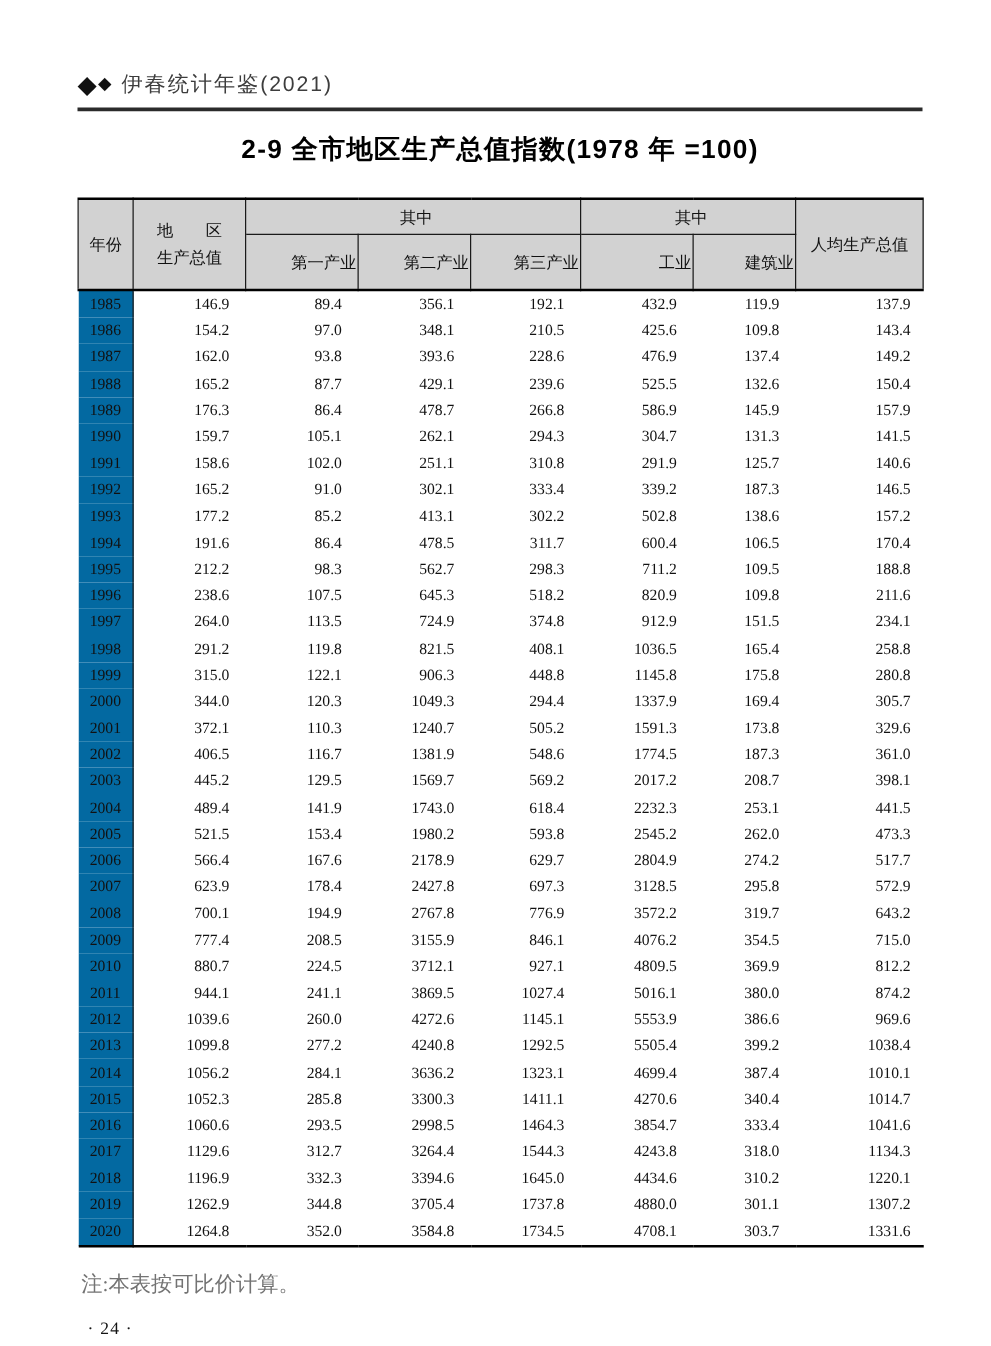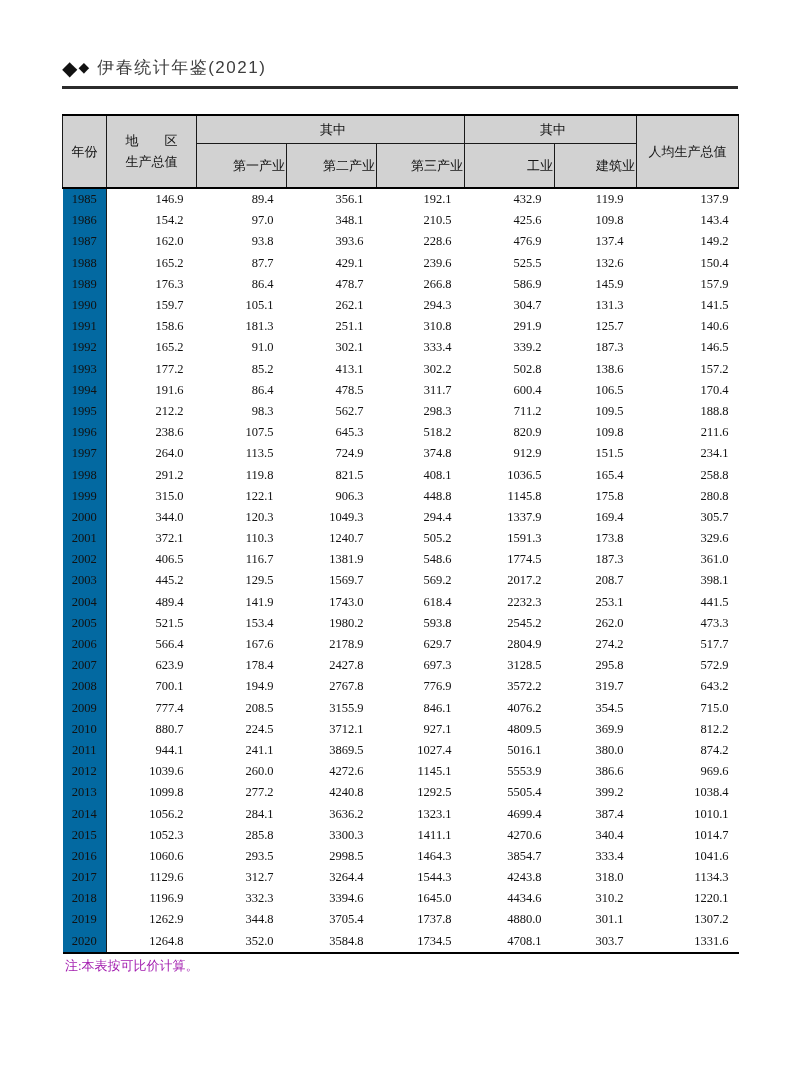--- a/index.html
+++ b/index.html
@@ -101,23 +101,23 @@
     background: #0369a1;
     border-right: 1.5px solid #1a1a1a;
     text-align: center;
   }
   tbody td.num {
     text-align: right;
     padding-right: 13px;
   }
   tbody td.num:last-child { padding-right: 10px; }
   .note {
-    margin-top: 3px;
-    font-size: 13px;
-    color: #a21caf;
+    margin-top: 18px;
+    font-size: 17px;
+    color: #737373;
     padding-left: 3px;
   }
   .page-number {
     margin-top: 17px;
     font-size: 14px;
     color: #141414;
     padding-left: 8px;
     letter-spacing: 1px;
   }
 </style>
@@ -125,20 +125,21 @@
 <body>
 
 <div class="content">
 
   <div class="page-header">
     <span class="diamond-lg">◆</span>
     <span class="diamond-sm">◆</span>
     <span class="yearbook-title">伊春统计年鉴(2021)</span>
   </div>
 
+  <div class="table-title">2-9 全市地区生产总值指数(1978 年 =100)</div>
 
   <table>
     <colgroup>
       <col class="c-year">
         <col class="c-gdp">
         <col class="c-pri">
         <col class="c-sec">
       <col class="c-ter">
         <col class="c-ind">
         <col class="c-con">
@@ -226,21 +227,21 @@
     <td class="num">262.1</td>
     <td class="num">294.3</td>
     <td class="num">304.7</td>
     <td class="num">131.3</td>
     <td class="num">141.5</td>
   </tr>
 
   <tr>
     <td class="year">1991</td>
     <td class="num">158.6</td>
-    <td class="num">181.3</td>
+    <td class="num">102.0</td>
     <td class="num">251.1</td>
     <td class="num">310.8</td>
     <td class="num">291.9</td>
     <td class="num">125.7</td>
     <td class="num">140.6</td>
   </tr>
 
   <tr>
     <td class="year">1992</td>
     <td class="num">165.2</td>
@@ -556,14 +557,15 @@
     <td class="num">3584.8</td>
     <td class="num">1734.5</td>
     <td class="num">4708.1</td>
     <td class="num">303.7</td>
     <td class="num">1331.6</td>
   </tr>
 </tbody>
   </table>
 
   <div class="note">注:本表按可比价计算。</div>
+  <div class="page-number">· 24 ·</div>
 
 </div>
 
 </body></html>

